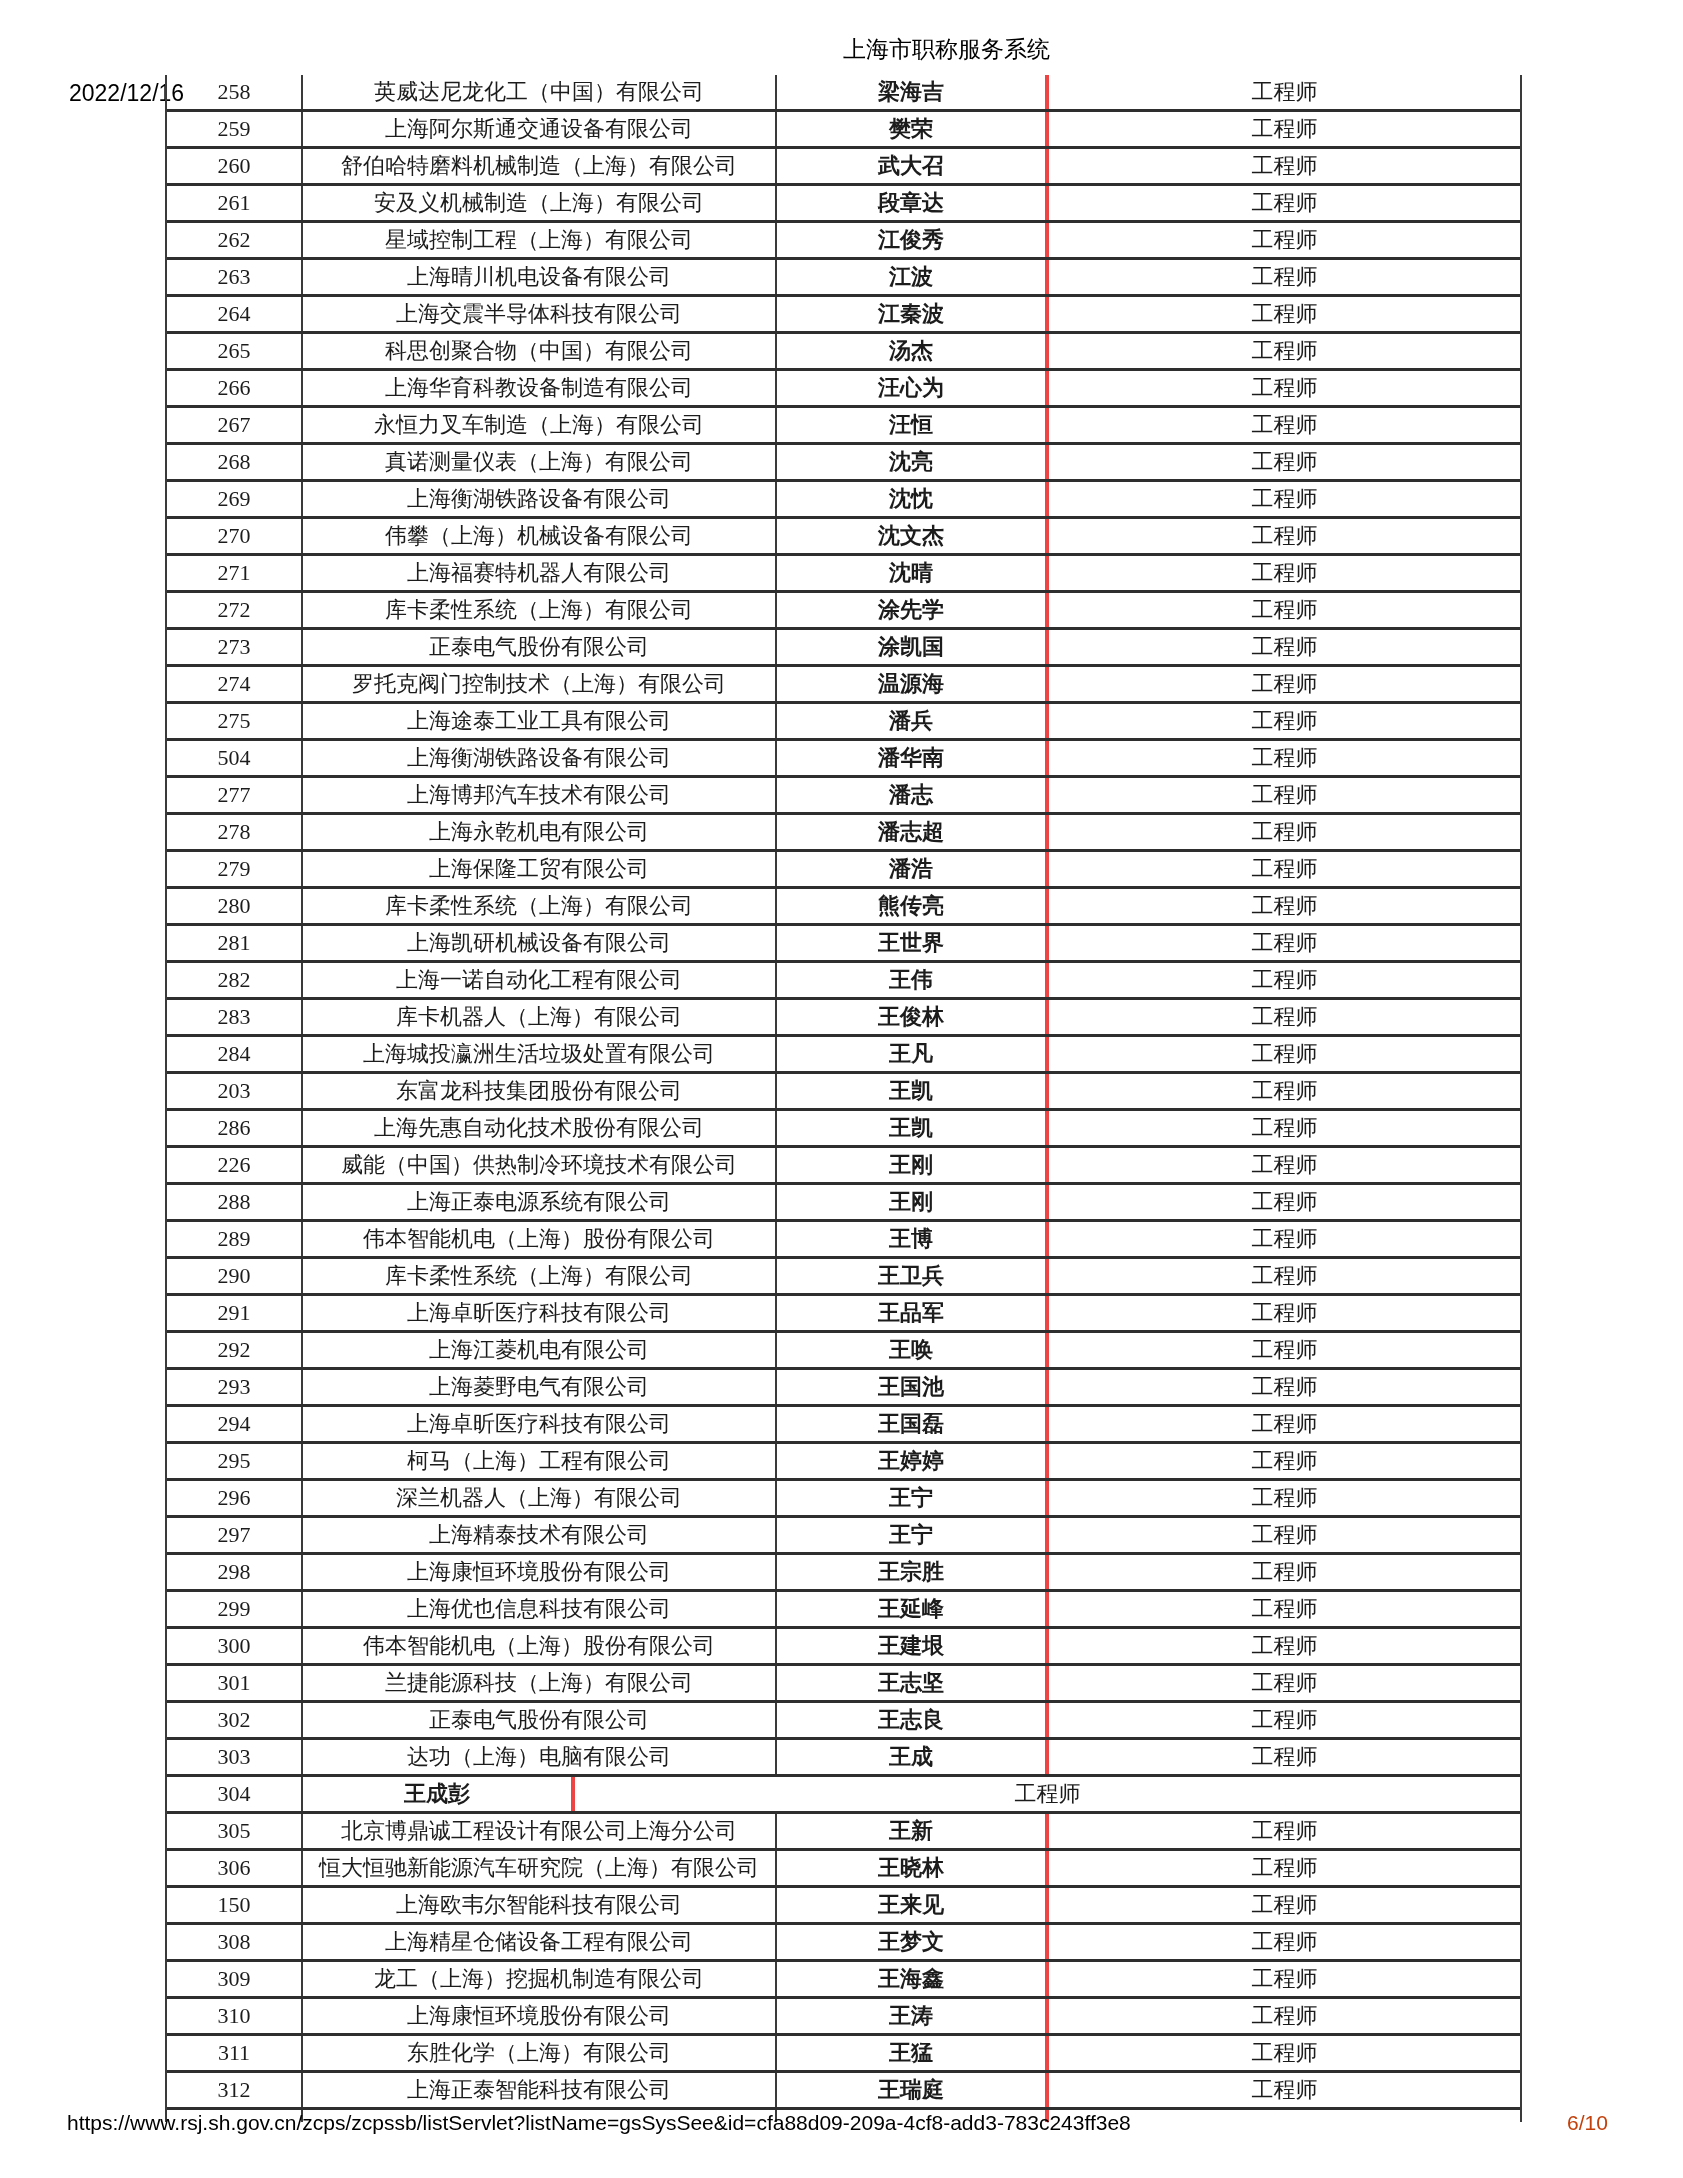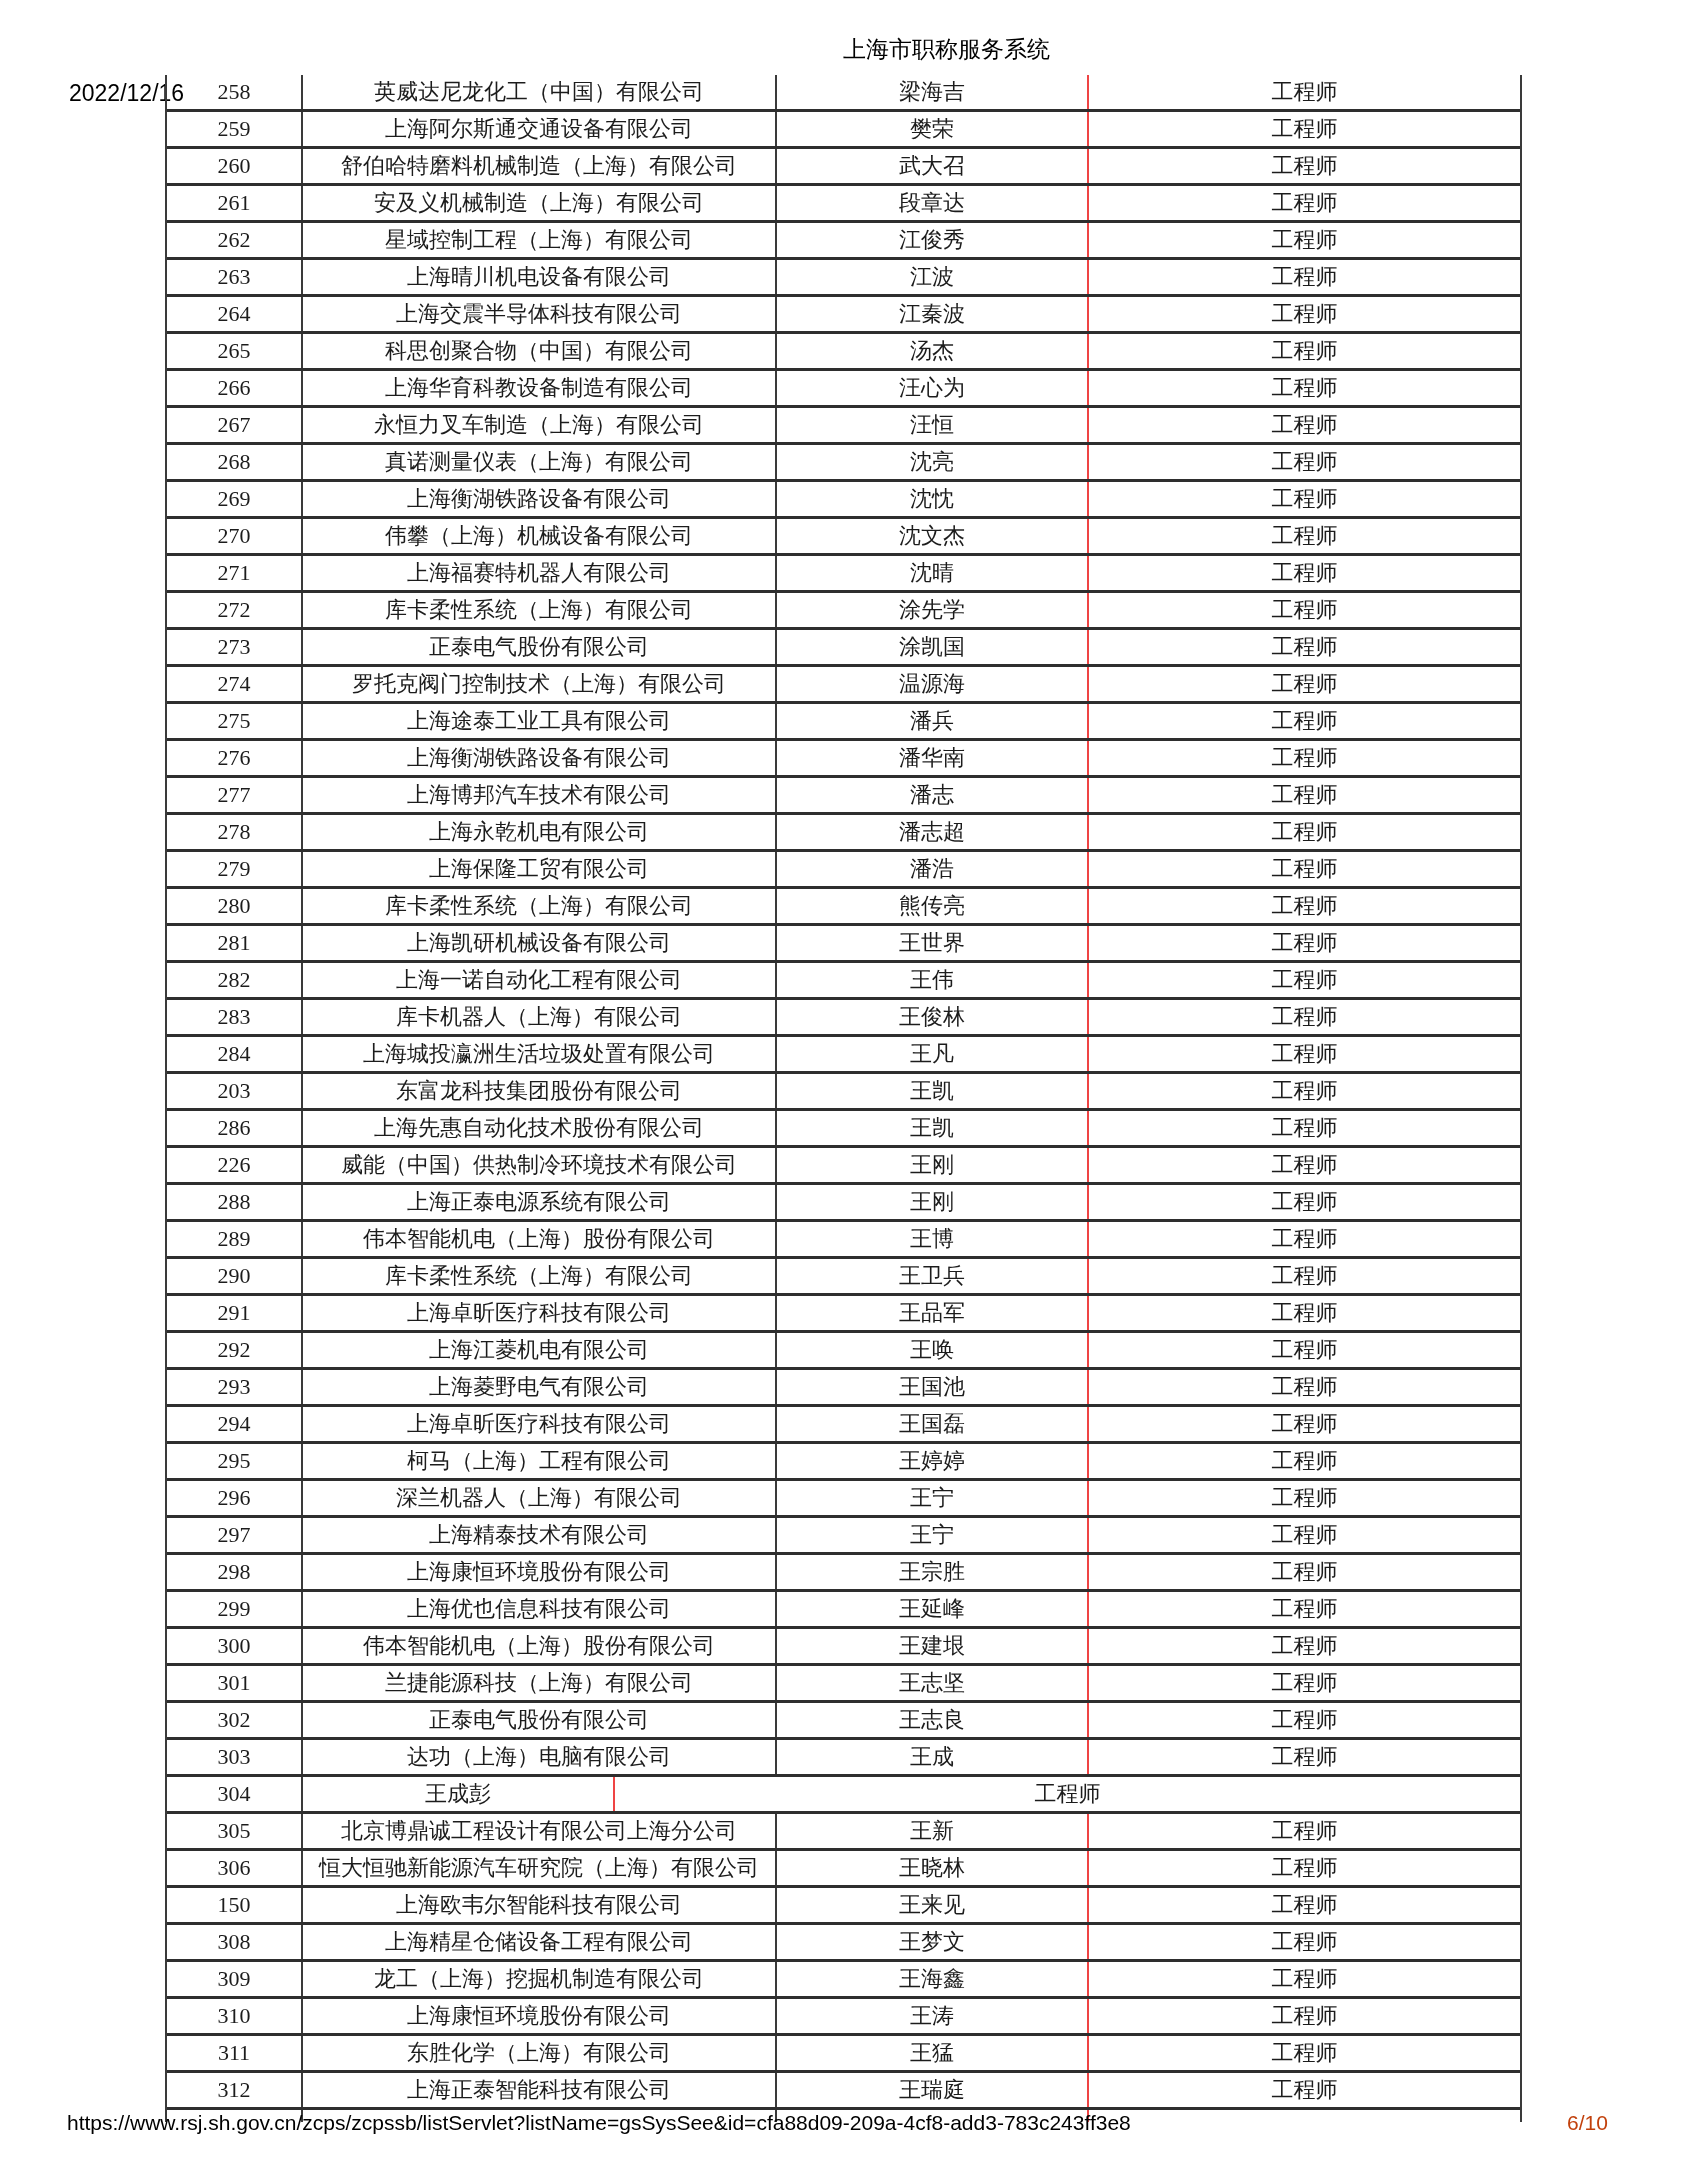--- a/index.html
+++ b/index.html
@@ -19,21 +19,21 @@
     position:absolute; left:165px; top:75px; width:1357px;
     border-left:2px solid #3a3a3a; border-right:2px solid #3a3a3a; box-sizing:border-box;
   }
   .trow { display:flex; height:37px; border-bottom:3px solid #2e2e2e; box-sizing:border-box; }
   .cell {
     display:flex; align-items:center; justify-content:center;
     box-sizing:border-box; font-size:22px; color:#1c1c1c; white-space:nowrap; overflow:hidden;
   }
   .c-no      { width:136px; border-right:2px solid #3a3a3a; }
   .c-company { width:474px; border-right:2px solid #3a3a3a; }
-  .c-name    { width:312px; border-right:2px solid #ef4444; }
+  .c-name    { width:272px; border-right:4px solid #ef4444;font-weight:bold; }
   .c-title   { flex:1; }
   .partial-row { display:flex; height:12px; }
   .partial-row .cell { border-bottom:none; }
   .ftr-url {
     position:absolute; left:67px; top:2111px;
     font-family:"Liberation Sans","DejaVu Sans",sans-serif; font-size:21px; color:#000;
   }
   .ftr-page {
     position:absolute; left:1567px; top:2111px;
     font-family:"Liberation Sans","DejaVu Sans",sans-serif; font-size:21px; color:#c2410c;
@@ -151,21 +151,21 @@
           <div class="cell c-name">温源海</div>
           <div class="cell c-title">工程师</div>
         </div>
         <div class="trow">
           <div class="cell c-no">275</div>
           <div class="cell c-company">上海途泰工业工具有限公司</div>
           <div class="cell c-name">潘兵</div>
           <div class="cell c-title">工程师</div>
         </div>
         <div class="trow">
-          <div class="cell c-no">276</div>
+          <div class="cell c-no">504</div>
           <div class="cell c-company">上海衡湖铁路设备有限公司</div>
           <div class="cell c-name">潘华南</div>
           <div class="cell c-title">工程师</div>
         </div>
         <div class="trow">
           <div class="cell c-no">277</div>
           <div class="cell c-company">上海博邦汽车技术有限公司</div>
           <div class="cell c-name">潘志</div>
           <div class="cell c-title">工程师</div>
         </div>

